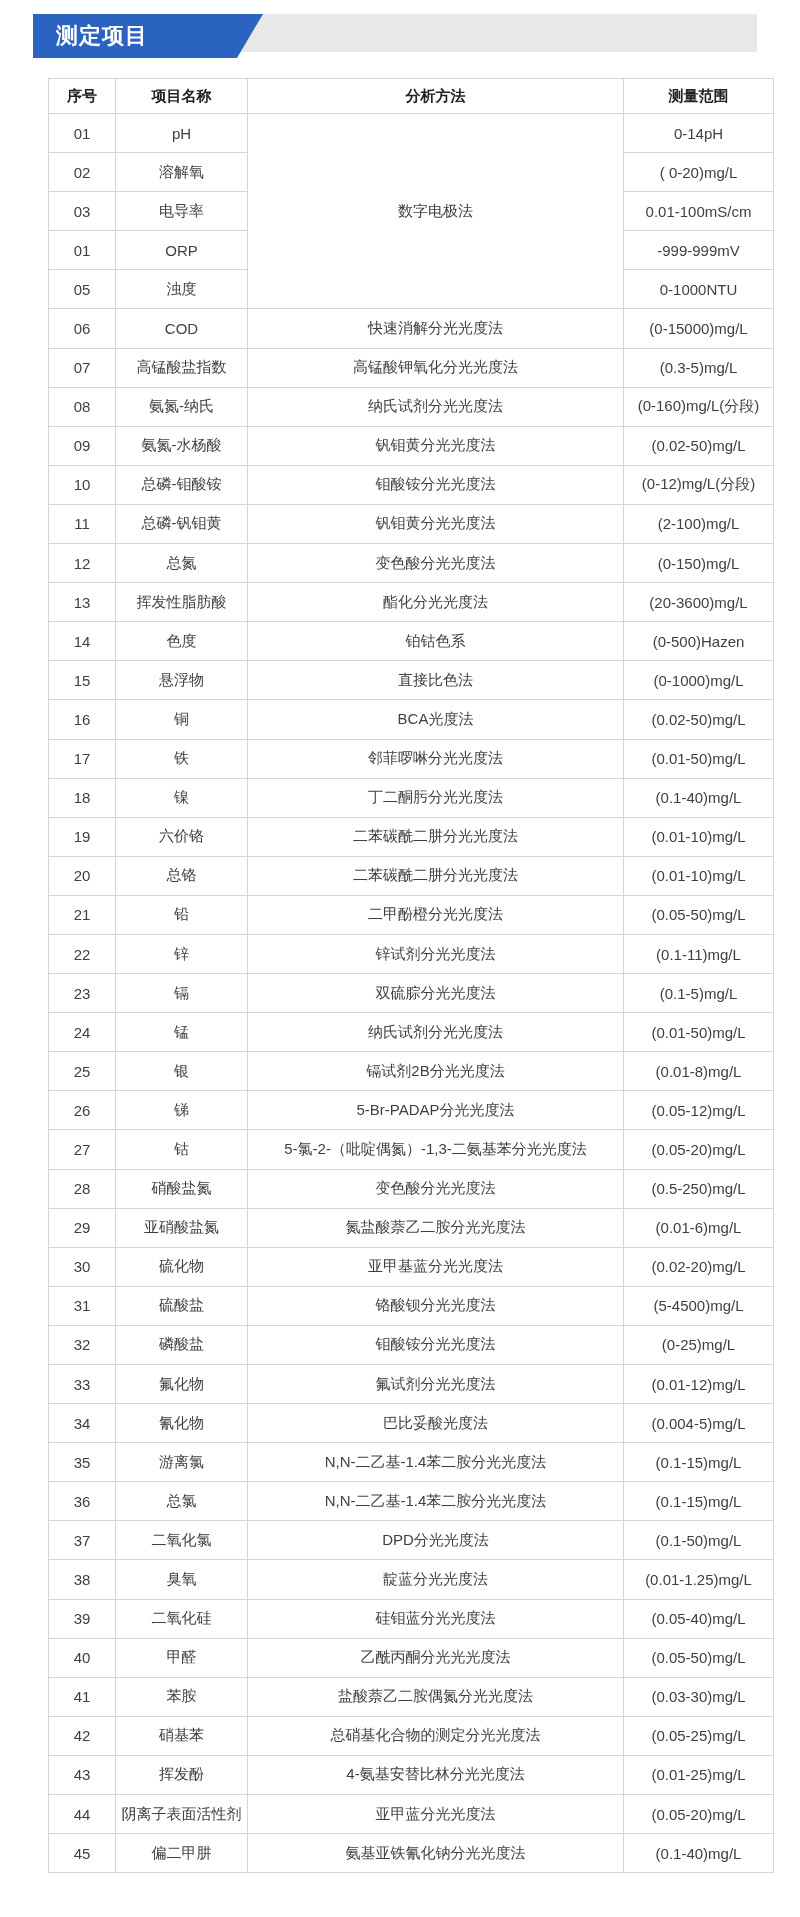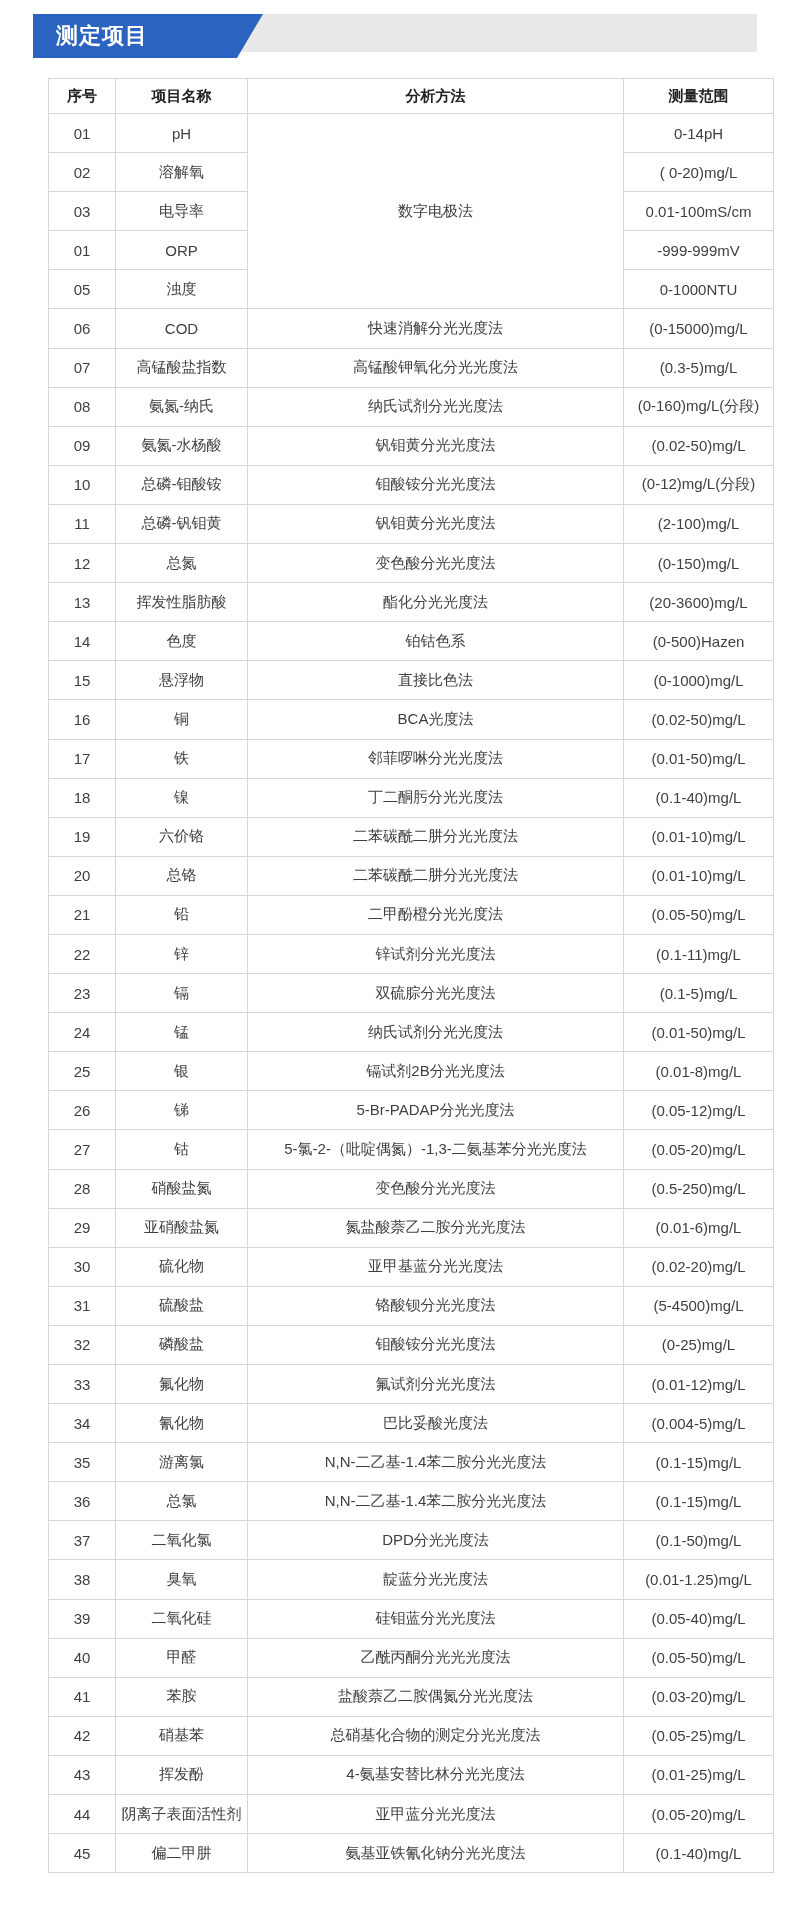--- a/index.html
+++ b/index.html
@@ -361,21 +361,21 @@
           <tr>
             <td>40</td>
             <td class="name-cell">甲醛</td>
             <td>乙酰丙酮分光光光度法</td>
             <td>(0.05-50)mg/L</td>
           </tr>
           <tr>
             <td>41</td>
             <td class="name-cell">苯胺</td>
             <td>盐酸萘乙二胺偶氮分光光度法</td>
-            <td>(0.03-20)mg/L</td>
+            <td>(0.03-30)mg/L</td>
           </tr>
           <tr>
             <td>42</td>
             <td class="name-cell">硝基苯</td>
             <td>总硝基化合物的测定分光光度法</td>
             <td>(0.05-25)mg/L</td>
           </tr>
           <tr>
             <td>43</td>
             <td class="name-cell">挥发酚</td>

